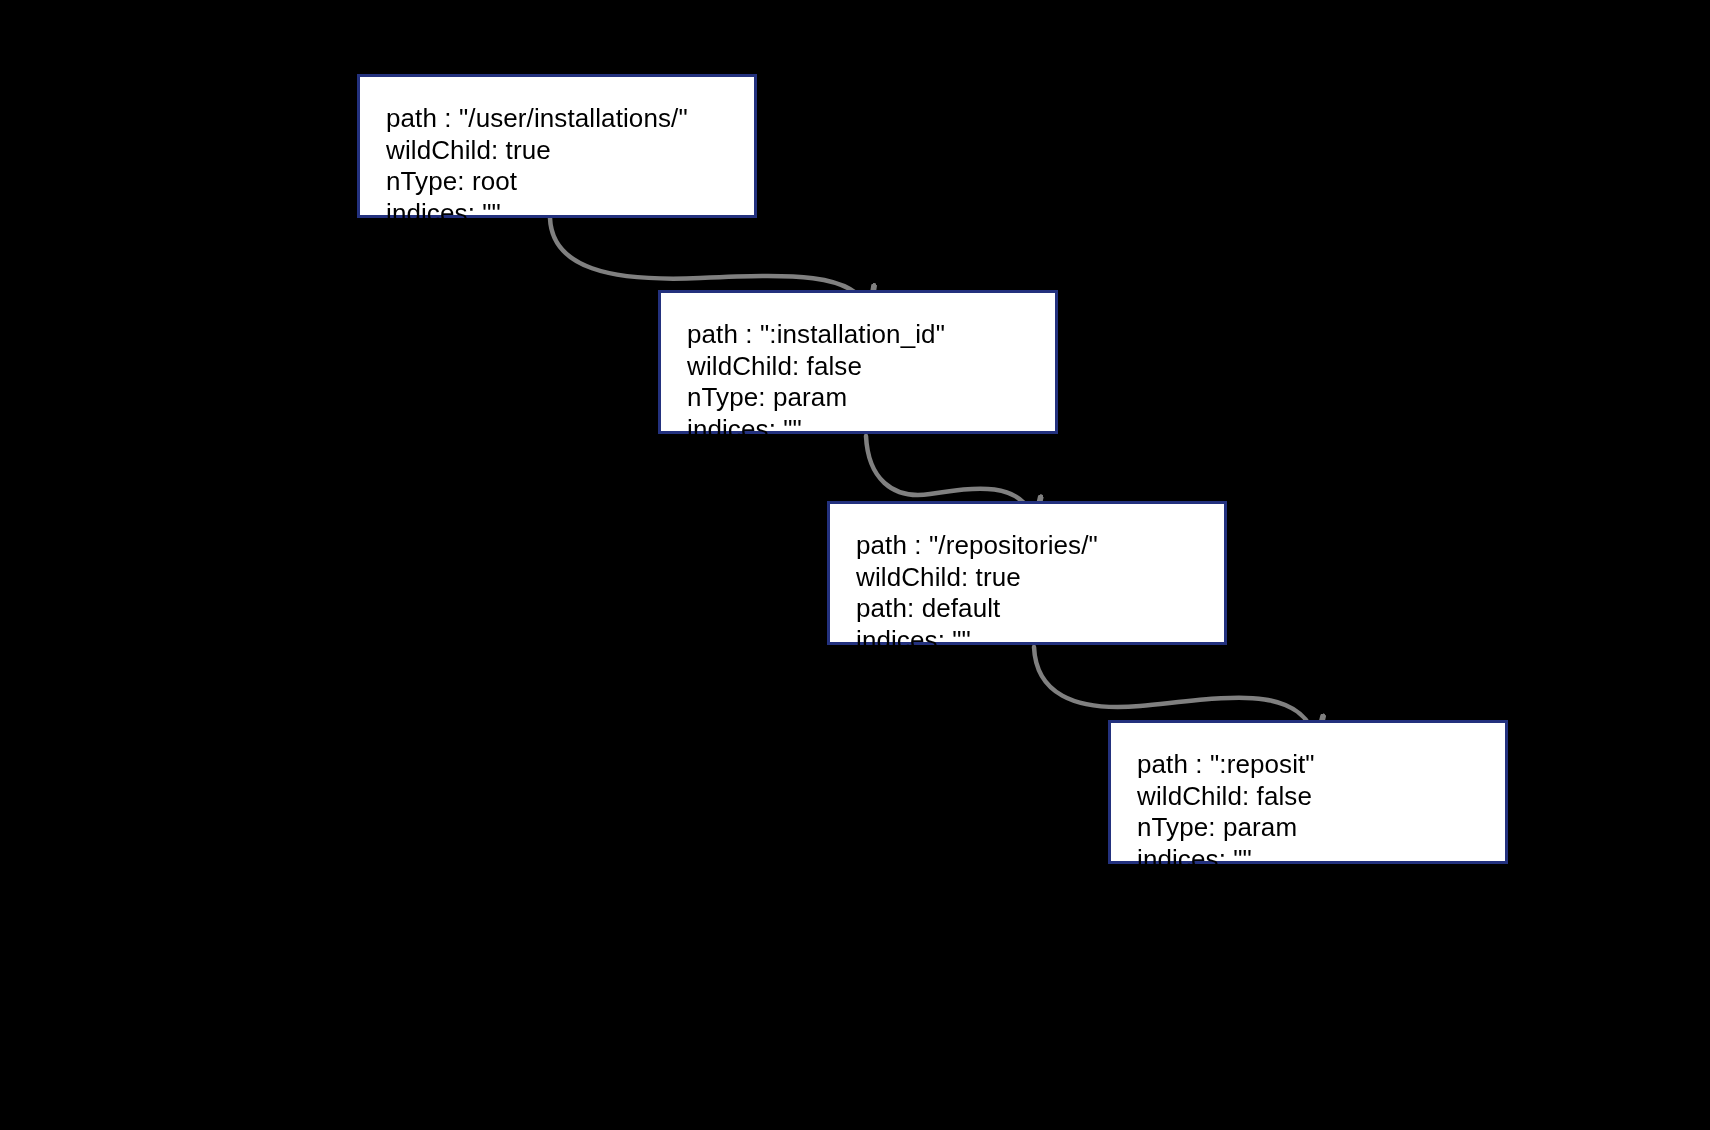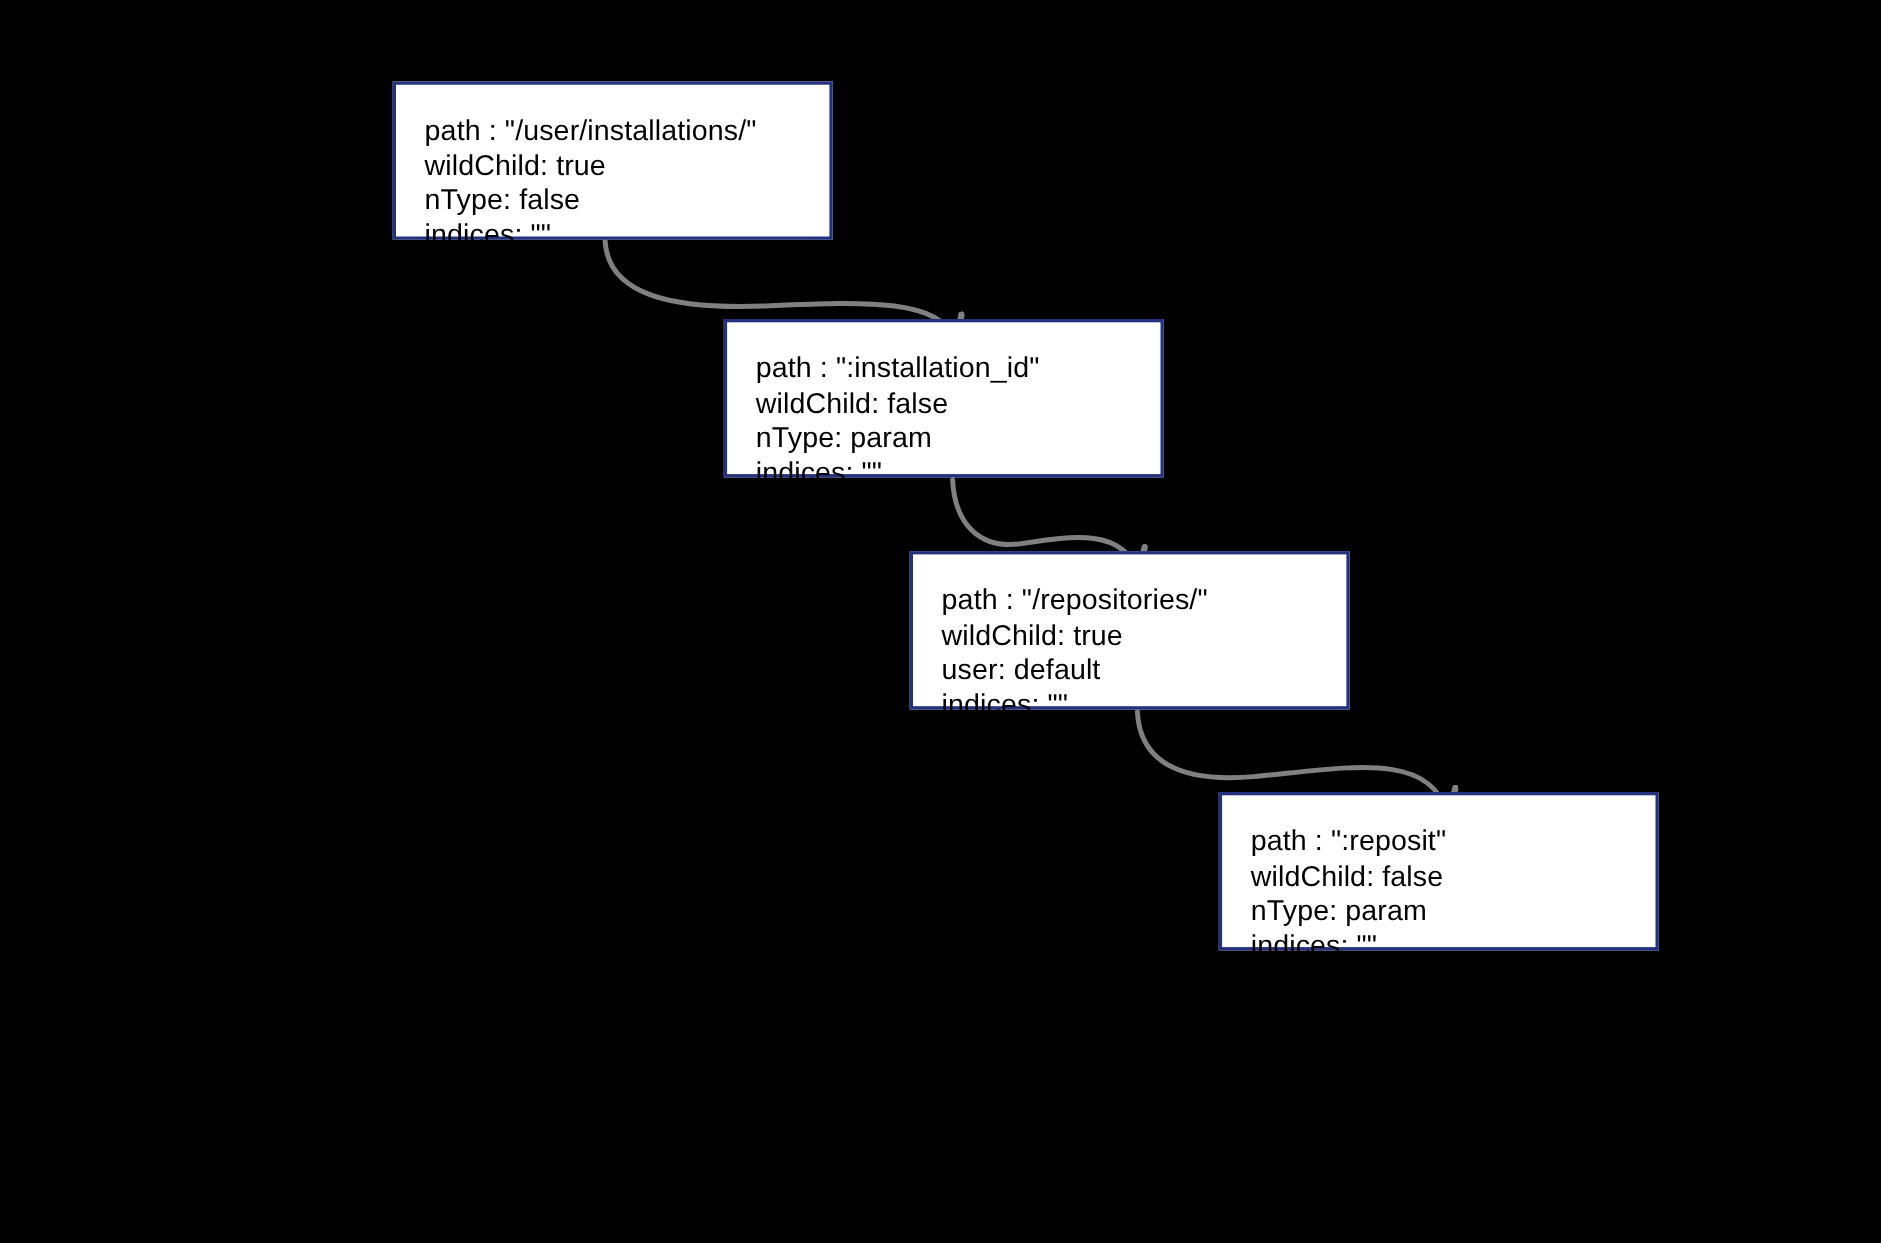--- a/index.html
+++ b/index.html
@@ -62,35 +62,35 @@
     <path d="M 550 218 C 552 268, 610 282, 700 278 C 790 274, 855 272, 869 310" fill="none" stroke="#808080" stroke-width="4.5" stroke-linecap="round" marker-end="url(#arrowhead)"></path>
 
     <path d="M 866 436 C 868 478, 892 500, 930 494 C 975 487, 1022 480, 1034 521" fill="none" stroke="#808080" stroke-width="4.5" stroke-linecap="round" marker-end="url(#arrowhead)"></path>
 
     <path d="M 1034 647 C 1036 692, 1072 712, 1140 706 C 1225 698, 1300 682, 1316 740" fill="none" stroke="#808080" stroke-width="4.5" stroke-linecap="round" marker-end="url(#arrowhead)"></path>
   </svg>
 
   <div class="node" style="left:357px; top:74px; width:400px; height:144px;">
     <div class="node-line">path : "/user/installations/"</div>
     <div class="node-line">wildChild: true</div>
-    <div class="node-line">nType: false</div>
+    <div class="node-line">nType: root</div>
     <div class="node-line">indices: ""</div>
   </div>
 
   <div class="node" style="left:658px; top:290px; width:400px; height:144px;">
     <div class="node-line">path : ":installation_id"</div>
     <div class="node-line">wildChild: false</div>
     <div class="node-line">nType: param</div>
     <div class="node-line">indices: ""</div>
   </div>
 
   <div class="node" style="left:827px; top:501px; width:400px; height:144px;">
     <div class="node-line">path : "/repositories/"</div>
     <div class="node-line">wildChild: true</div>
-    <div class="node-line">user: default</div>
+    <div class="node-line">path: default</div>
     <div class="node-line">indices: ""</div>
   </div>
 
   <div class="node" style="left:1108px; top:720px; width:400px; height:144px;">
     <div class="node-line">path : ":reposit"</div>
     <div class="node-line">wildChild: false</div>
     <div class="node-line">nType: param</div>
     <div class="node-line">indices: ""</div>
   </div>
 

